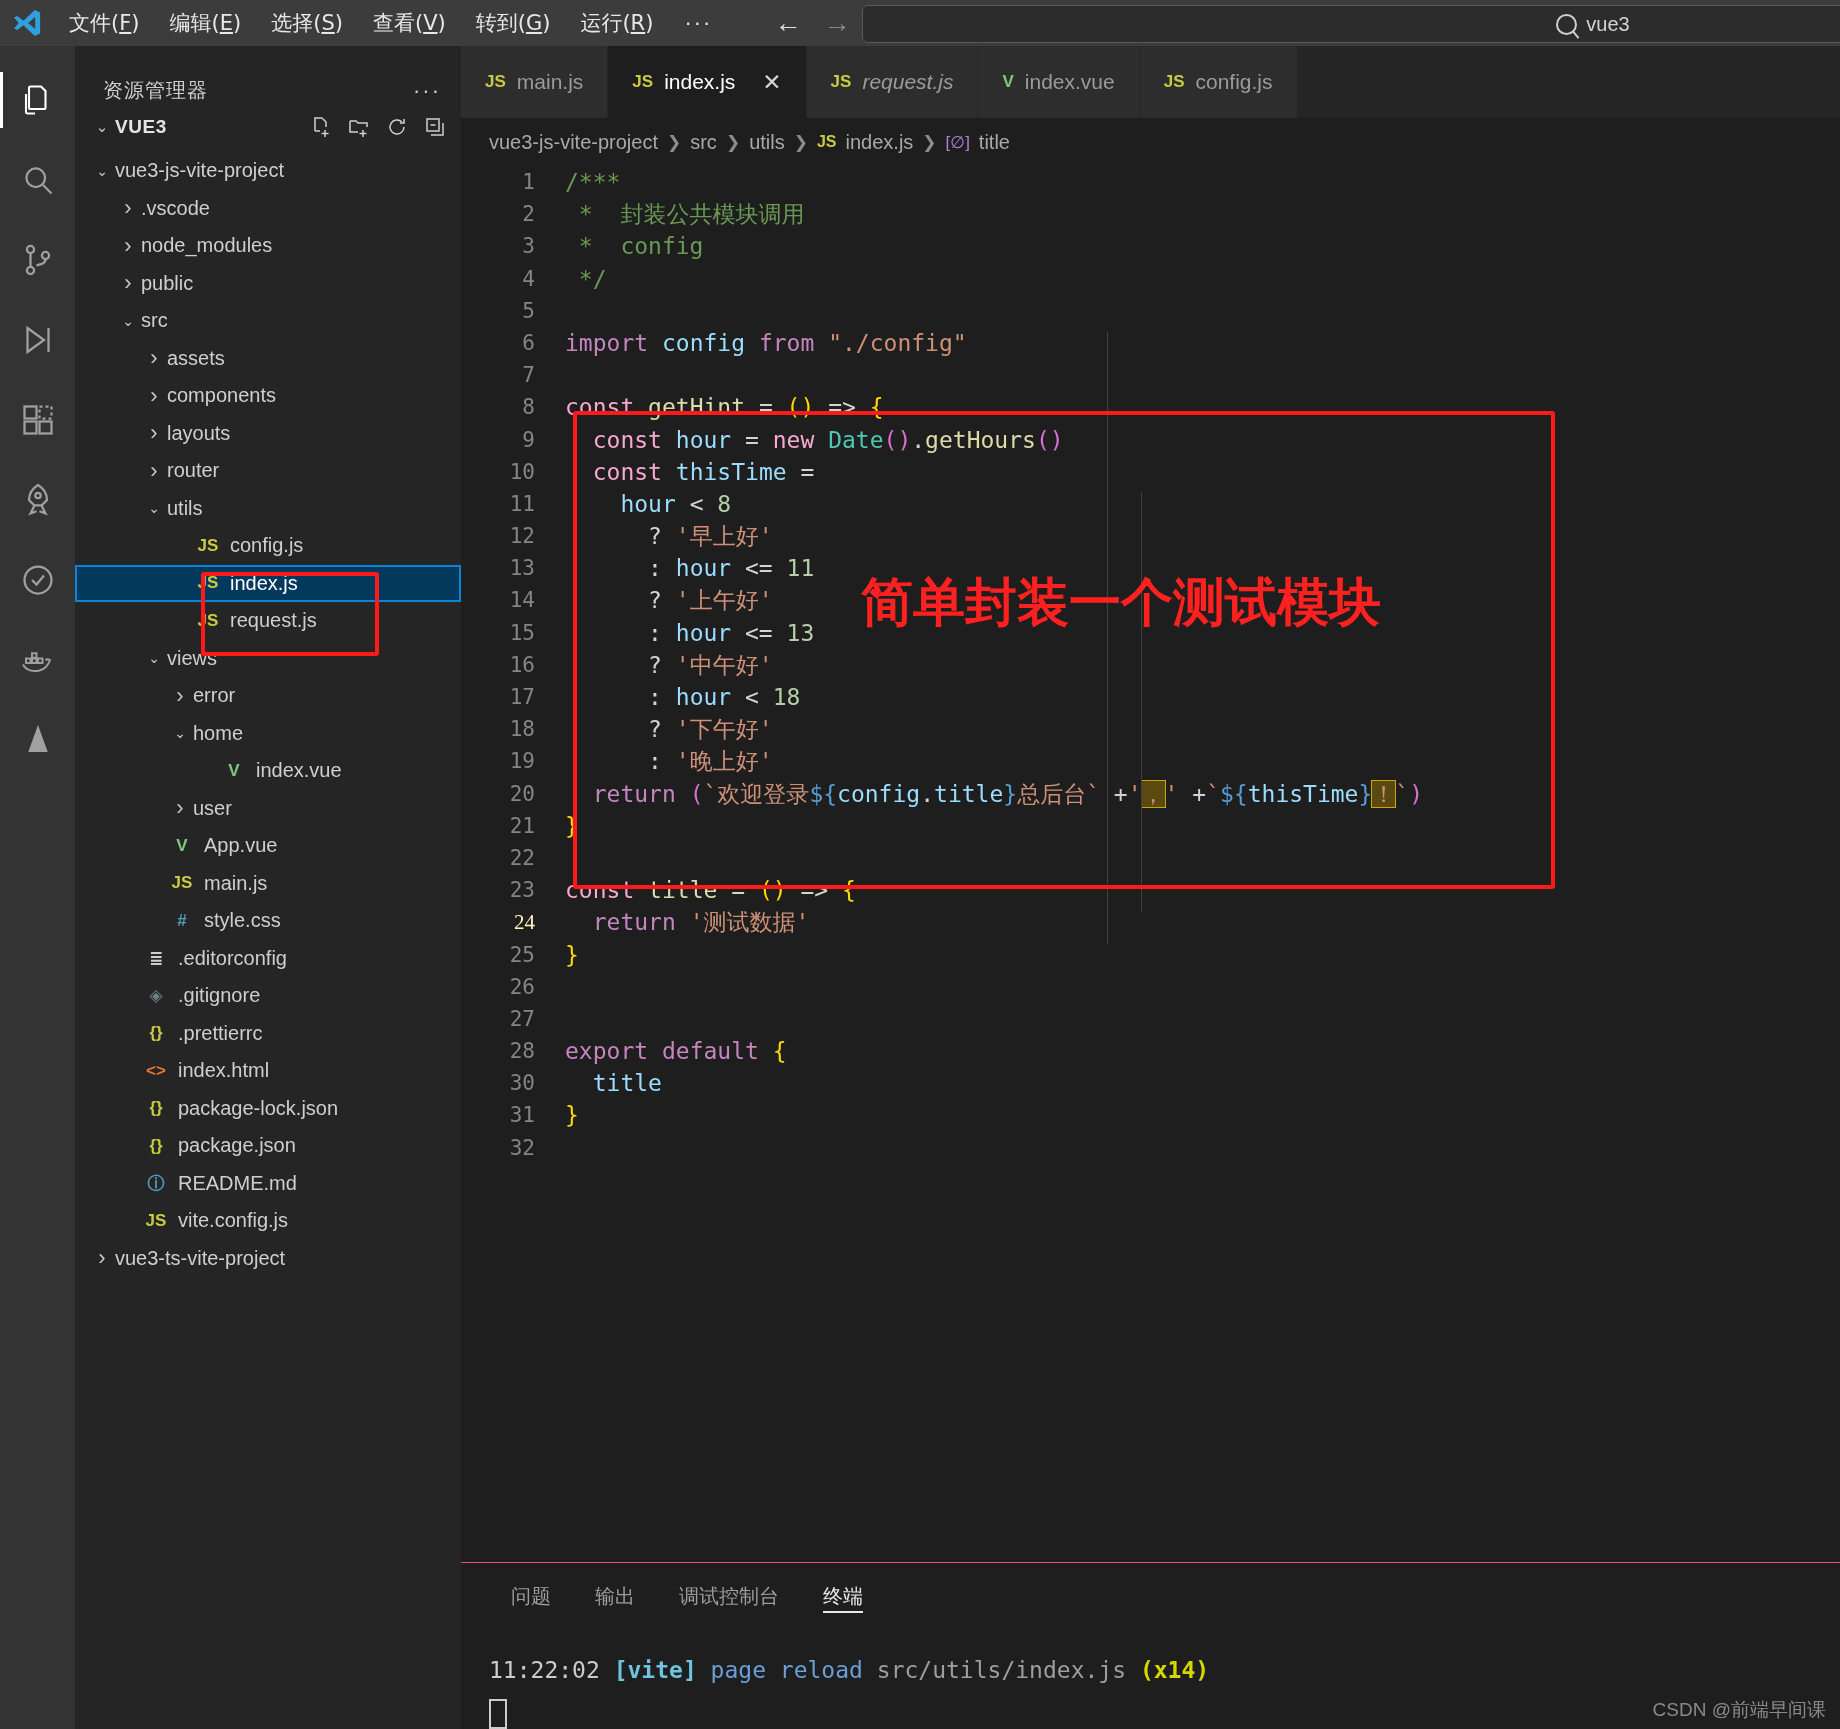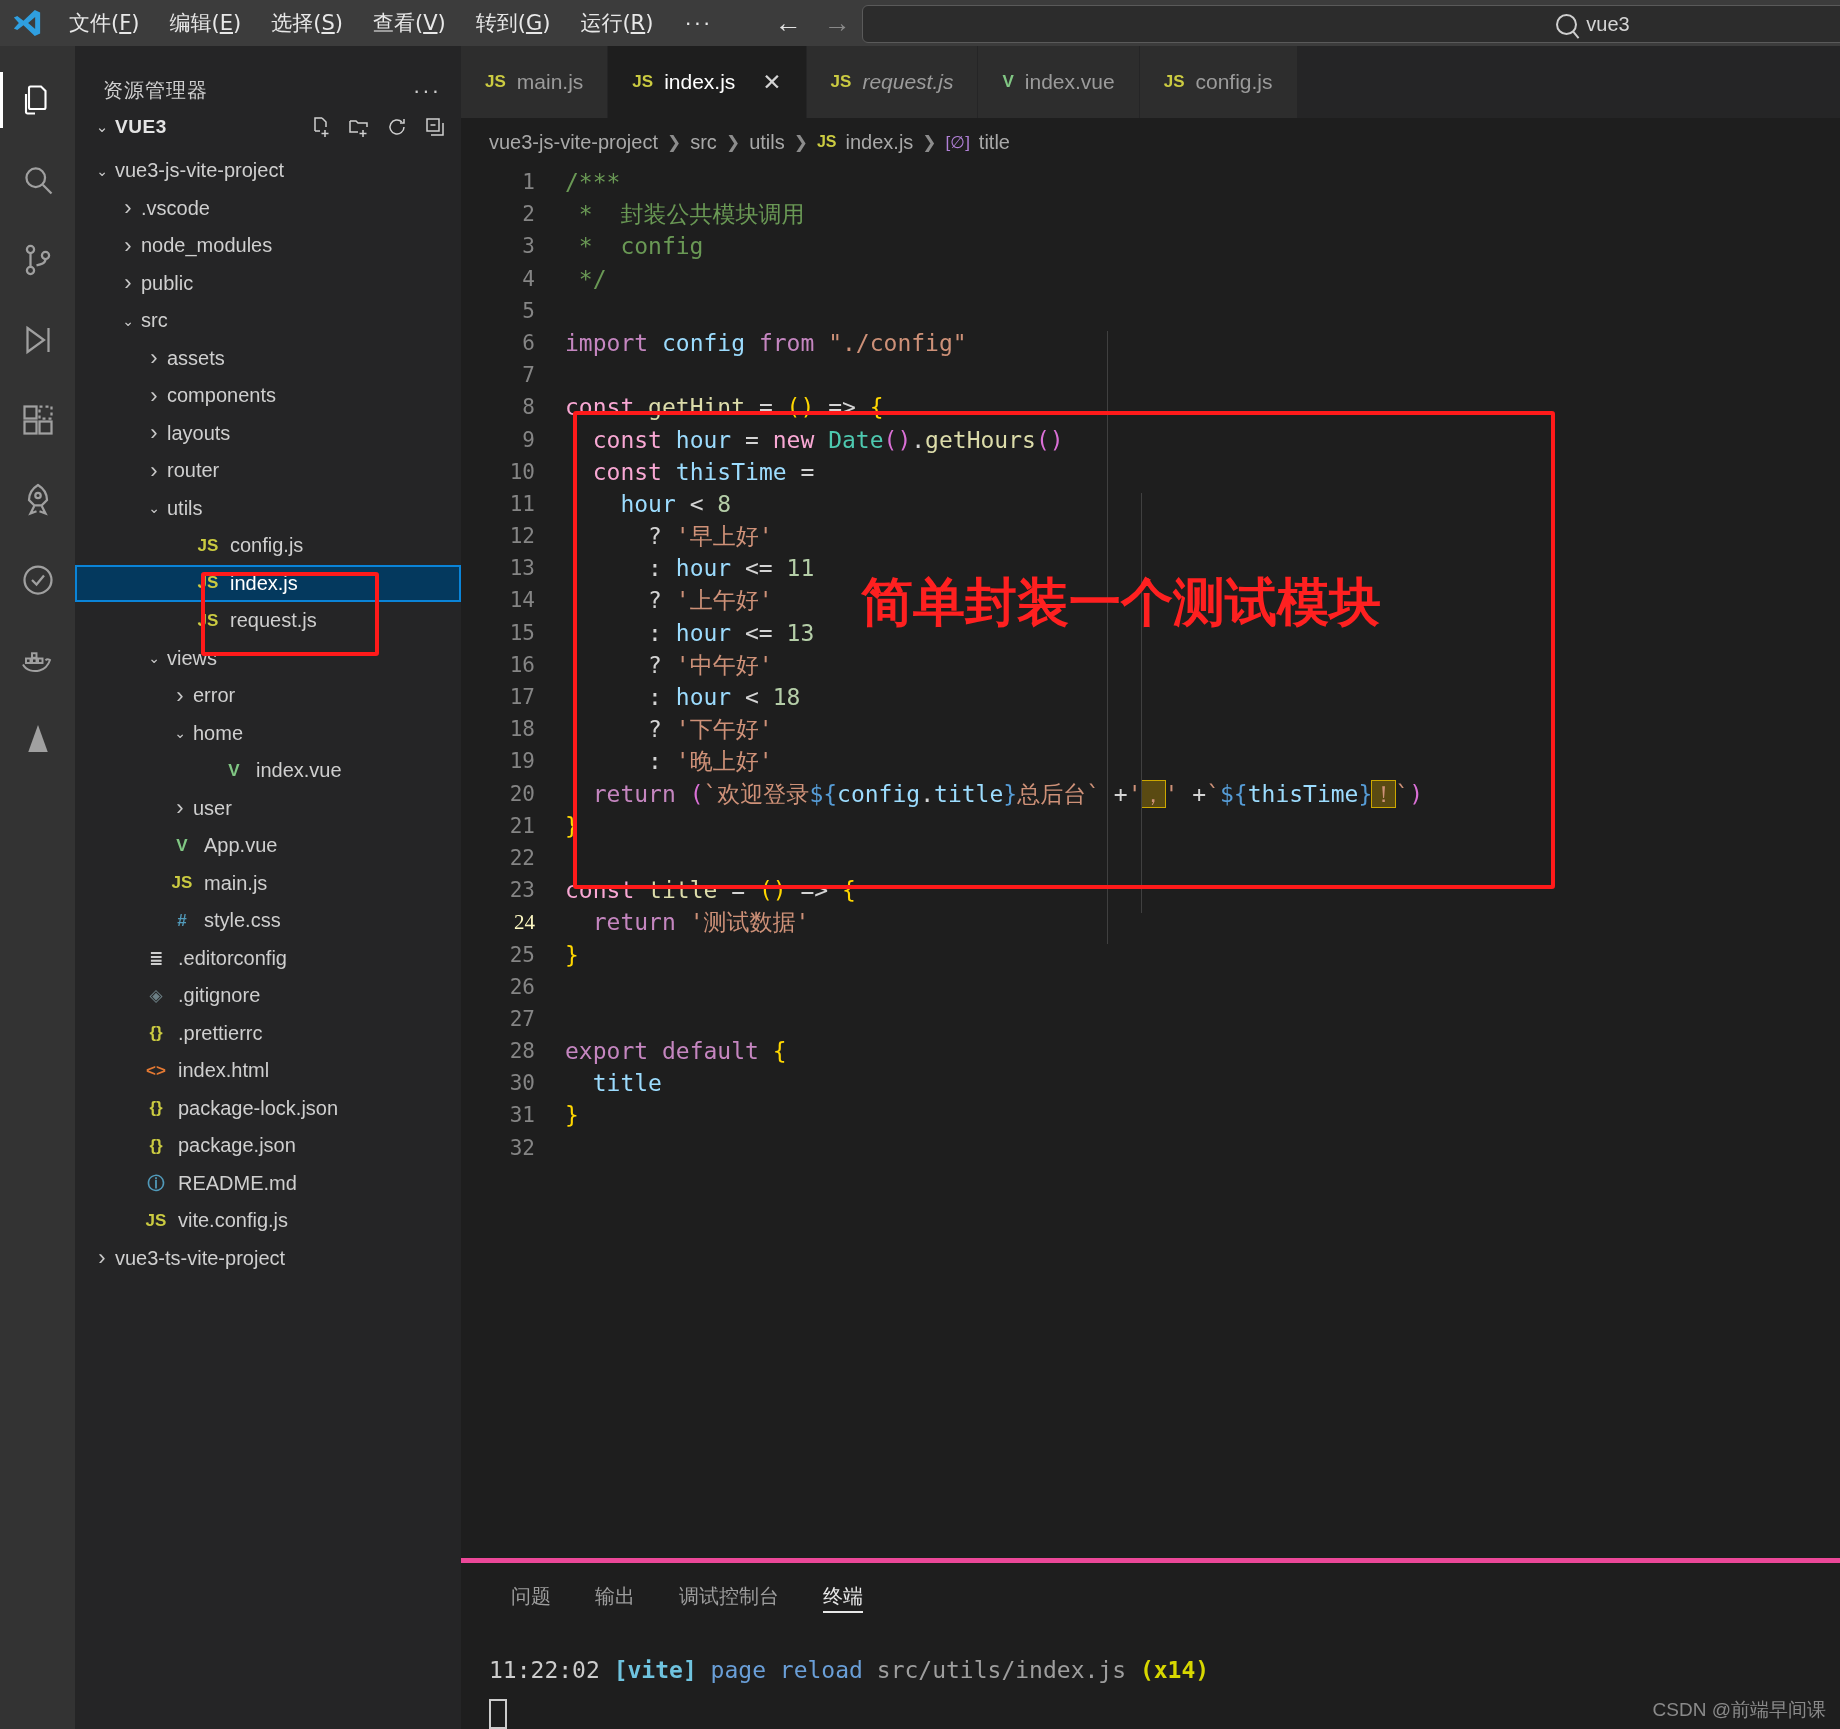--- a/index.html
+++ b/index.html
@@ -132,21 +132,21 @@
 
   .guide{position:absolute;width:1px;background:#404040;}
 
   .redbox-code{position:absolute;border:4px solid #ff1a1a;border-radius:3px;pointer-events:none;}
   .annot{
     position:absolute;color:#ff2020;font-size:52px;font-weight:bold;white-space:nowrap;
     font-family:"DejaVu Sans","Liberation Sans",sans-serif;
   }
 
   
-  .panel{flex:0 0 auto;background:#1e1e1e;border-top:5px solid #ec4899;display:flex;flex-direction:column;}
+  .panel{flex:0 0 auto;background:#1e1e1e;border-top:1px solid #ec4899;display:flex;flex-direction:column;}
   .panel-tabs{height:66px;display:flex;align-items:center;padding-left:28px;gap:0;flex:0 0 66px;}
   .ptab{font-size:20px;color:#9d9d9d;padding:0 22px;height:66px;display:flex;align-items:center;position:relative;}
   .ptab.active{color:#e7e7e7;}
   .ptab.active:after{content:"";position:absolute;left:22px;right:22px;bottom:16px;height:2px;background:#e7e7e7;}
   .terminal{padding:22px 28px 0 28px;font-family:"DejaVu Sans Mono","Liberation Mono",monospace;font-size:23px;}
   .tline{display:flex;gap:0;white-space:pre;line-height:38px;}
   .t-time{color:#cccccc;}
   .t-vite{color:#6fc3df;font-weight:bold;}
   .t-reload{color:#6a9fd8;}
   .t-path{color:#9e9e9e;}

